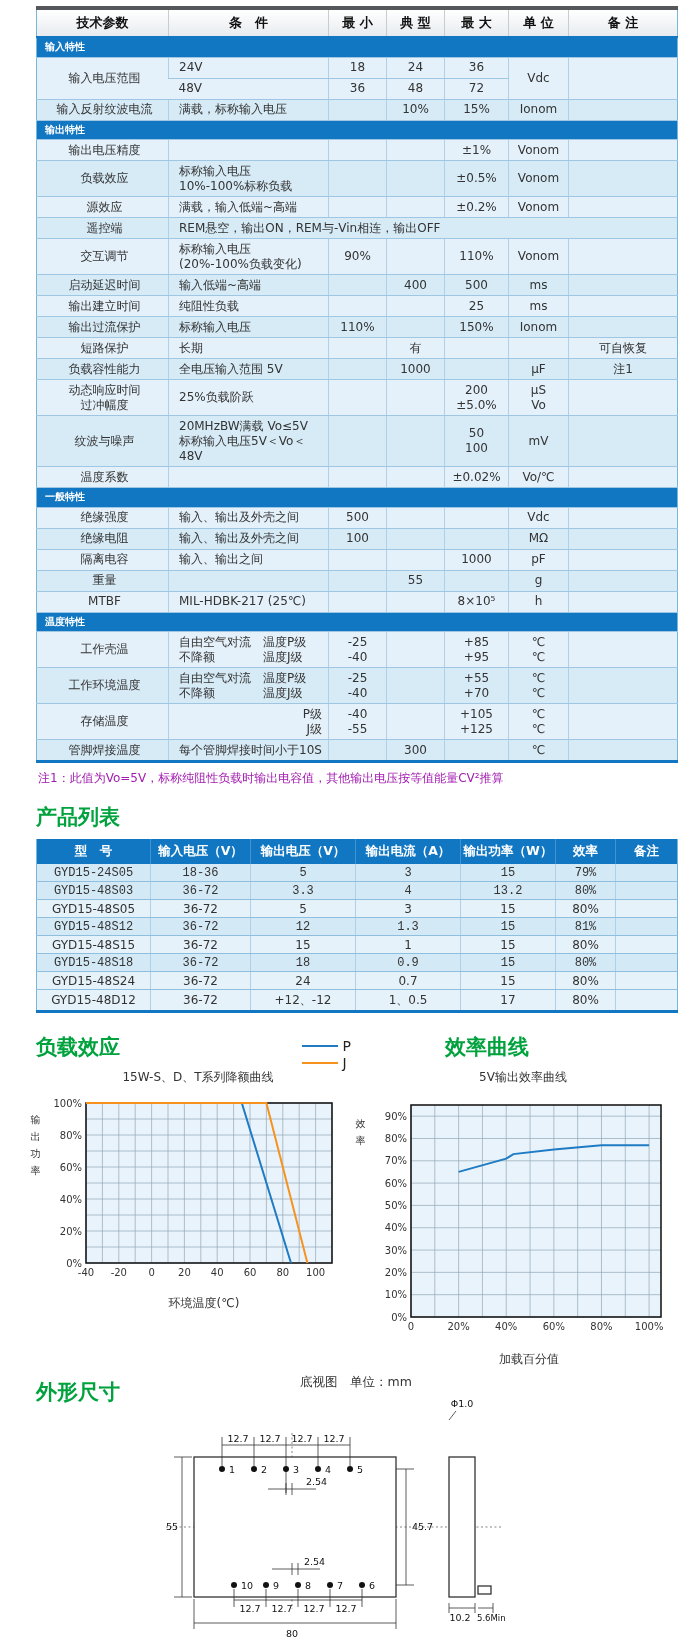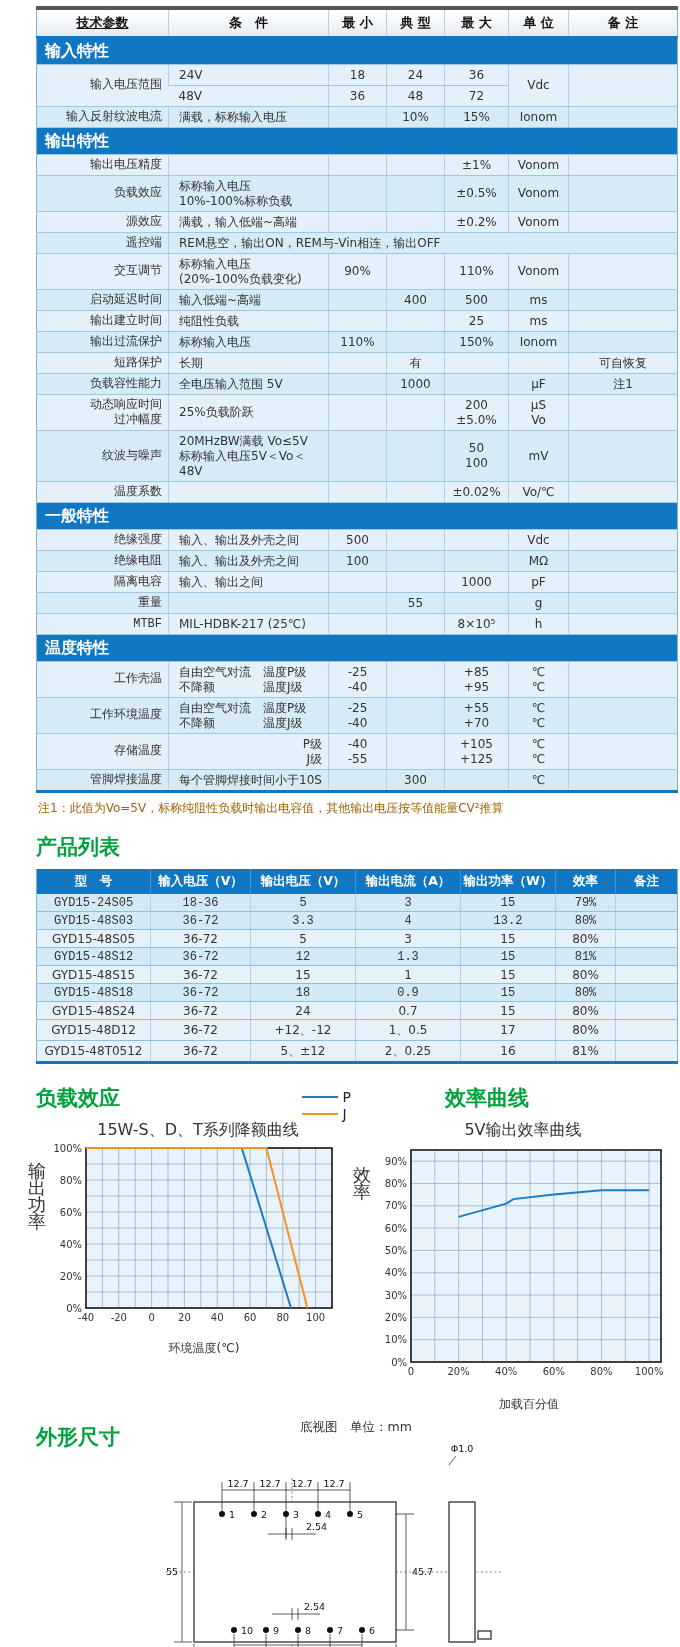--- a/index.html
+++ b/index.html
@@ -7,55 +7,55 @@
   .page{width:680px;overflow:hidden;}
 
   table{border-collapse:collapse;}
 
   
   .spec{margin:6px 0 0 36px;width:642px;font-size:12px;table-layout:fixed;
         border-left:1px solid #7ab4d8;border-right:1px solid #7ab4d8;border-bottom:3px solid #1277c2;}
   .spec th{background:linear-gradient(#ffffff,#e7ebef);border-top:4px solid #55575a;
            border-bottom:2px solid #1277c2;border-left:1px solid #c8ccd0;
            font-weight:bold;color:#111;padding:4px 2px;font-size:13px;}
-  .spec th:first-child{border-left:none;text-decoration:underline;}
+  .spec th:first-child{border-left:none;}
   .spec td{padding:2.5px 6px;border-bottom:1px solid #9fc6e2;border-left:1px solid #aed0e8;
            white-space:pre-line;vertical-align:middle;line-height:1.25;}
   .spec td:first-child{border-left:none;}
-  .section-bar td{background:#1277c2;color:#fff;font-weight:bold;font-size:16px;
+  .section-bar td{background:#1277c2;color:#fff;font-weight:bold;font-size:10px;
                   padding:3px 8px;text-align:left;border-left:none;}
   .stripe-light td{background:#e4f1fa;}
   .stripe-dark td{background:#d7ebf7;}
-  .col-param{text-align:right;padding-left:10px !important;font-family:Liberation Mono, monospace;}
+  .col-param{text-align:center;padding-left:10px !important;}
   .col-cond{text-align:left;padding-left:10px !important;}
   .col-num{text-align:center;}
 
-  .note{margin:7px 0 0 38px;font-size:12px;color:#a16207;}
+  .note{margin:7px 0 0 38px;font-size:12px;color:#a21caf;}
 
   h2.green{color:#00a23e;font-size:21px;font-weight:bold;margin:16px 0 8px 36px;}
 
   
   .grid-table{margin-left:36px;width:642px;font-size:12px;table-layout:fixed;
               border-bottom:3px solid #1277c2;border-left:1px solid #7ab4d8;border-right:1px solid #7ab4d8;}
   .grid-table th{background:#1277c2;color:#fff;font-weight:bold;padding:4px 2px;
                  font-size:12.5px;border-left:1px solid #3f94d1;}
   .grid-table th:first-child{border-left:none;font-family:Liberation Mono, monospace;}
   .grid-table td{text-align:center;padding:1.5px 4px;border-left:1px solid #aed0e8;
                  border-bottom:1px solid #8fbfde;background:#e6f2fa;}
   .grid-table td:first-child{border-left:none;}
   .grid-table tr.alt td{background:#d4e9f6;font-family:Liberation Mono, monospace;}
 
   
   .charts-row{display:flex;margin:4px 0 0 30px;}
   .chart-block{width:335px;position:relative;}
   .chart-block h2.green{margin-left:6px;}
   .chart-block.right h2.green{margin-left:90px;}
   .chart-wrap{position:relative;padding-left:14px;}
-  .chart-title{text-align:center;width:300px;margin-left:4px;font-size:16px;color:#333;margin-bottom:1px;}
-  .ylabel{position:absolute;left:-2px;width:15px;font-size:18px;line-height:17px;
+  .chart-title{text-align:center;width:300px;margin-left:4px;font-size:12px;color:#333;margin-bottom:11px;}
+  .ylabel{position:absolute;left:-2px;width:15px;font-size:10px;line-height:17px;
           text-align:center;word-break:break-all;color:#333;}
   .xlabel{text-align:center;width:300px;margin-left:10px;font-size:12px;color:#333;margin-top:0px;}
   .legend{position:absolute;top:-32px;right:4px;}
   .legend-row{display:flex;align-items:center;height:17px;}
   .legend-line{display:inline-block;width:36px;height:2px;margin-right:5px;}
   .legend-row span.lbl{font-size:14px;color:#222;}
   svg text.tick{font-size:10px;fill:#333;}
 
   
   .outline-row{display:flex;margin:6px 0 0 30px;}
@@ -434,29 +434,20 @@
           <td>80%</td>
           <td></td>
         </tr>
         <tr>
           <td>GYD15-48D12</td>
           <td>36-72</td>
           <td>+12、-12</td>
           <td>1、0.5</td>
           <td>17</td>
           <td>80%</td>
-          <td></td>
-        </tr>
-        <tr>
-          <td>GYD15-48T0512</td>
-          <td>36-72</td>
-          <td>5、±12</td>
-          <td>2、0.25</td>
-          <td>16</td>
-          <td>81%</td>
           <td></td>
         </tr>
       </tbody>
   </table>
 
   <div class="charts-row">
     <div class="chart-block">
       <h2 class="green">负载效应</h2>
       <div class="chart-wrap">
         <div class="chart-title">15W-S、D、T系列降额曲线</div>

